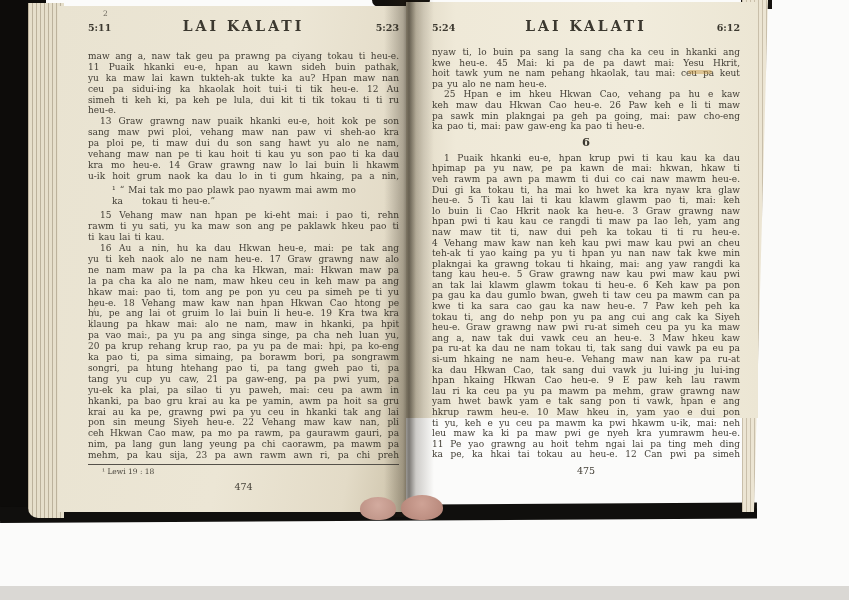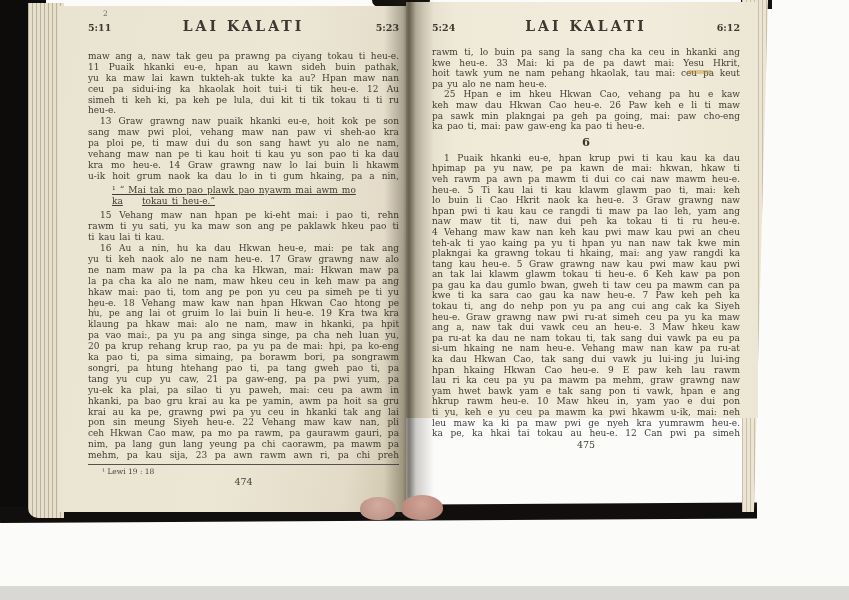--- a/index.html
+++ b/index.html
@@ -50,29 +50,29 @@
 
   .body-left{margin-top:21px;}
   .body-right{margin-top:17px;}
   .line{font-size:9px;word-spacing:1.2px;white-space:normal;
       text-align:justify;text-align-last:justify;color:#413d34;}
   .body-left .line{height:10.9px;line-height:10.9px;}
   .body-right .line{height:10.6px;line-height:10.6px;}
   .block.para .line:last-child{text-align-last:left;}
   .block.para.full-last .line:last-child{text-align-last:justify;}
   .block.indent .line:first-child{text-indent:12px;}
-  .block.quote{margin:3px 0 4px 24px;width:256px;text-decoration:underline;}
+  .block.quote{margin:3px 0 4px 24px;width:256px;}
   .block.quote .line{text-align:left;text-align-last:left;}
   .block.quote .line:last-child{text-indent:30px;}
   .block.chapter{text-align:center;font-weight:bold;font-size:11.5px;height:12px;line-height:12px;
       margin:4px 0 5px 0;color:#3c3930;}
 
   .footnote-rule{border-top:1px solid #55514a;margin-top:3px;width:100%;}
   .footnote-text{font-size:7.5px;padding-left:14px;margin-top:2px;color:#4a463d;}
-  .page-number{text-align:center;font-size:9.5px;color:#433f36;}
+  .page-number{text-align:center;font-size:9.5px;margin-top:5px;color:#433f36;}
   .pn-right{}
 
   
   .margin-mark{position:absolute;left:4px;top:283px;width:10px;height:30px;
       border-left:1px solid rgba(95,88,70,.35);border-radius:50%;transform:rotate(14deg);}
   .smudge{position:absolute;left:688px;top:70px;width:24px;height:4px;
       background:rgba(198,148,62,.45);border-radius:2px;z-index:8;}
 </style>
 </head>
 <body>
@@ -151,36 +151,37 @@
 
   <div class="page page-right">
     <div class="page-text pt-right">
       <div class="page-header">
         <span>5:24</span>
         <span class="ctr">LAI KALATI</span>
         <span>6:12</span>
       </div>
       <div class="body-right">
           <div class="block para">
-            <div class="line">rawm ti, lo buin pa sang la sang cha ka ceu in hkanki ang</div>
-            <div class="line">kwe heu-e.  33 Mai: ki pa de pa dawt mai: Yesu Hkrit,</div>
+            <div class="line">nyaw ti, lo buin pa sang la sang cha ka ceu in hkanki ang</div>
+            <div class="line">kwe heu-e.  45 Mai: ki pa de pa dawt mai: Yesu Hkrit,</div>
             <div class="line">hoit tawk yum ne nam pehang hkaolak, tau mai: ceu pa keut</div>
             <div class="line">pa yu alo ne nam heu-e.</div>
           </div>
           <div class="block para indent">
             <div class="line">25 Hpan e im hkeu Hkwan Cao, vehang pa hu e kaw</div>
             <div class="line">keh maw dau Hkwan Cao heu-e.  26 Paw keh e li ti maw</div>
             <div class="line">pa sawk min plakngai pa geh pa going, mai: paw cho-eng</div>
             <div class="line">ka pao ti, mai: paw gaw-eng ka pao ti heu-e.</div>
           </div>
           <div class="block chapter">6</div>
           <div class="block para indent full-last">
             <div class="line">1 Puaik hkanki eu-e, hpan krup pwi ti kau kau ka dau</div>
             <div class="line">hpimap pa yu naw, pe pa kawn de mai: hkwan, hkaw ti</div>
             <div class="line">veh rawm pa awn pa mawm ti dui co cai naw mawm heu-e.</div>
+            <div class="line">Dui gi ka tokau ti, ha mai ko hwet ka kra nyaw kra glaw</div>
             <div class="line">heu-e.  5 Ti kau lai ti kau klawm glawm pao ti, mai: keh</div>
             <div class="line">lo buin li Cao Hkrit naok ka heu-e.  3 Graw grawng naw</div>
             <div class="line">hpan pwi ti kau kau ce rangdi ti maw pa lao leh, yam ang</div>
             <div class="line">naw maw tit ti, naw dui peh ka tokau ti ti ru heu-e.</div>
             <div class="line">4 Vehang maw kaw nan keh kau pwi maw kau pwi an cheu</div>
             <div class="line">teh-ak ti yao kaing pa yu ti hpan yu nan naw tak kwe min</div>
             <div class="line">plakngai ka grawng tokau ti hkaing, mai: ang yaw rangdi ka</div>
             <div class="line">tang kau heu-e.  5 Graw grawng naw kau pwi maw kau pwi</div>
             <div class="line">an tak lai klawm glawm tokau ti heu-e.  6 Keh kaw pa pon</div>
             <div class="line">pa gau ka dau gumlo bwan, gweh ti taw ceu pa mawm can pa</div>
@@ -190,20 +191,21 @@
             <div class="line">ang a, naw tak dui vawk ceu an heu-e.  3 Maw hkeu kaw</div>
             <div class="line">pa ru-at ka dau ne nam tokau ti, tak sang dui vawk pa eu pa</div>
             <div class="line">si-um hkaing ne nam heu-e.  Vehang maw nan kaw pa ru-at</div>
             <div class="line">ka dau Hkwan Cao, tak sang dui vawk ju lui-ing ju lui-ing</div>
             <div class="line">hpan hkaing Hkwan Cao heu-e.  9 E paw keh lau rawm</div>
             <div class="line">lau ri ka ceu pa yu pa mawm pa mehm, graw grawng naw</div>
             <div class="line">yam hwet bawk yam e tak sang pon ti vawk, hpan e ang</div>
             <div class="line">hkrup rawm heu-e.  10 Maw hkeu in, yam yao e dui pon</div>
             <div class="line">ti yu, keh e yu ceu pa mawm ka pwi hkawm u-ik, mai: neh</div>
             <div class="line">leu maw ka ki pa maw pwi ge nyeh kra yumrawm heu-e.</div>
+            <div class="line">11 Pe yao grawng au hoit tehm ngai lai pa ting meh ding</div>
             <div class="line">ka pe, ka hkai tai tokau au heu-e.  12 Can pwi pa simeh</div>
           </div>
         </div>
       <div class="page-number pn-right">475</div>
     </div>
   </div>
 
   <div class="gutter-shadow"></div>
   <div class="smudge"></div>
   <div class="finger finger-1"></div>

